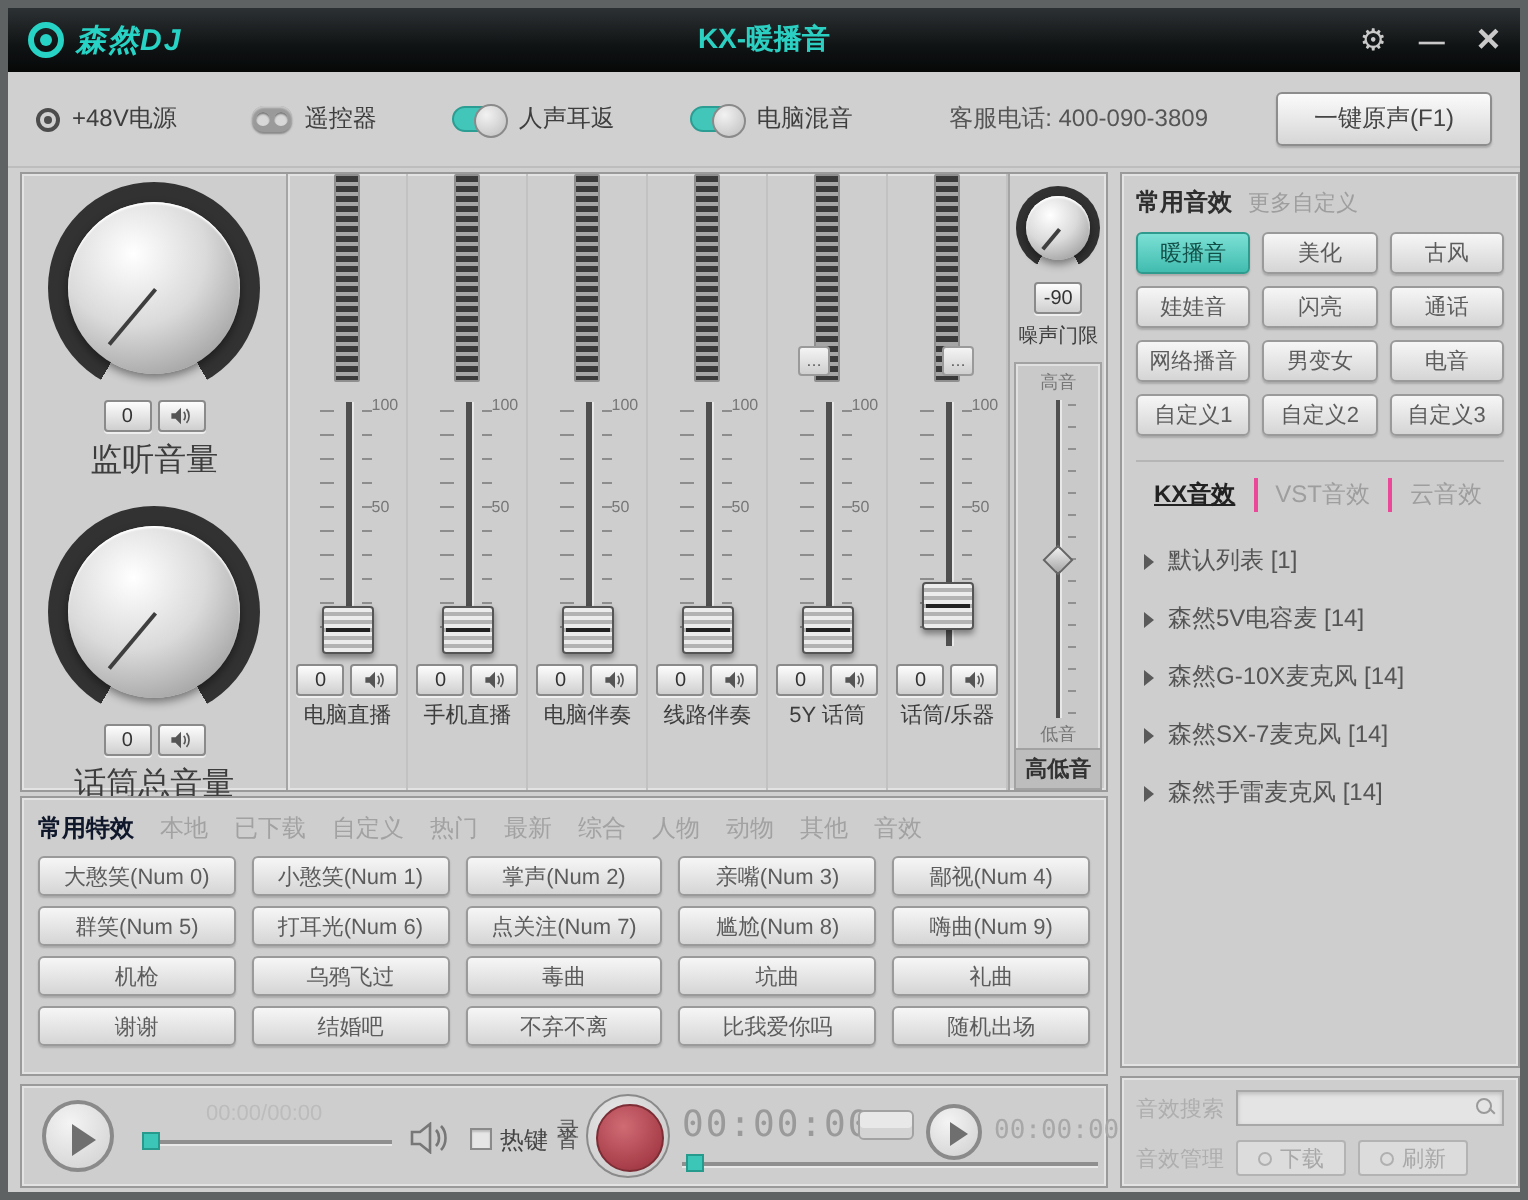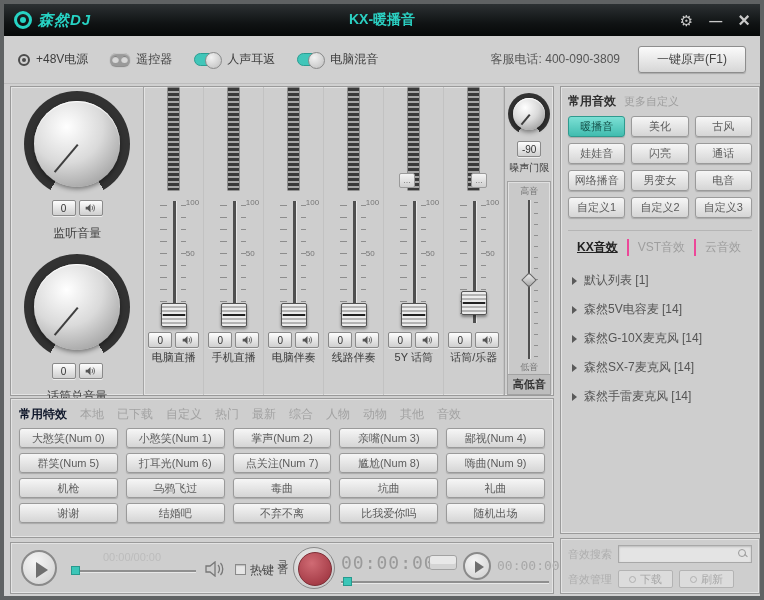--- a/index.html
+++ b/index.html
@@ -21,21 +21,21 @@
   .win-title { position:absolute; left:0; right:0; text-align:center; color:#2bd0c2;
                font-size:14px; font-weight:bold; pointer-events:none; }
   .tb-icons { margin-left:auto; display:flex; align-items:center; gap:16px; z-index:2; }
   .tb-icons span { color:#c9c9c9; cursor:pointer; line-height:1; }
   .gear { font-size:15px; }
   .minimize { font-size:13px; font-weight:bold; }
   .closex { font-size:20px; font-weight:bold; }
 
   
   .toolbar { position:absolute; left:0; top:32px; right:0; height:48px;
-             display:flex; align-items:center; padding:0 14px; gap:4px;
+             display:flex; align-items:center; padding:0 14px; gap:20px;
              font-size:12px; color:#3e3e3e; border-bottom:1px solid #bdbdbd; }
   .tb-group { display:flex; align-items:center; gap:6px; margin-right:18px; }
   .power-icon { width:12px; height:12px; border:2px solid #4c4c4c; border-radius:50%; position:relative; }
   .power-icon::after { content:""; position:absolute; left:2px; top:2px; width:4px; height:4px;
              background:#4c4c4c; border-radius:50%; }
   .remote-icon { width:20px; height:13px; border-radius:6px; background:#9a9a9a; position:relative;
              box-shadow:inset 0 1px 1px #ccc, 0 1px 1px #888; }
   .remote-icon::before, .remote-icon::after { content:""; position:absolute; top:3px; width:7px; height:7px;
              border-radius:50%; background:#d8d8d8; box-shadow:inset 0 1px 1px #777; }
   .remote-icon::before { left:2px; } .remote-icon::after { right:2px; }
@@ -64,21 +64,21 @@
   .knob { width:86px; height:86px; border-radius:50%; position:relative;
           background:radial-gradient(circle at 38% 30%,#ffffff,#dadada 45%,#a9a9a9 78%,#8d8d8d);
           box-shadow:0 2px 5px rgba(0,0,0,.45), inset 0 1px 1px #fff; }
   .pointer { position:absolute; left:50%; top:50%; width:2px; height:36px; background:#3e3e3e;
           transform-origin:0 0; transform:rotate(40deg); }
   .vrow { display:flex; gap:3px; margin-top:3px; align-items:center; justify-content:center; }
   .vbox { min-width:24px; height:16px; padding:0 2px; border:1px solid #8a8a8a; border-radius:2px;
           background:linear-gradient(#fdfdfd,#cfcfcf); font-size:10px; color:#333;
           display:flex; align-items:center; justify-content:center; box-shadow:0 1px 0 #eee; }
   .spk { cursor:pointer; }
-  .klabel { margin-top:9px; font-size:12px; color:#3d3d3d; }
+  .klabel { margin-top:4px; font-size:16px; color:#3d3d3d; }
   .hdiv { width:120px; height:1px; background:#a8a8a8; box-shadow:0 1px 0 #e8e8e8; margin:6px 0; }
 
   .strips { display:flex; flex:1; }
   .strip { width:60px; border-right:1px solid #c2c2c2; display:flex; flex-direction:column;
            align-items:center; padding-top:0; position:relative; }
   .meter { width:13px; height:104px; border:1px solid #8f8f8f; background:
            repeating-linear-gradient(to bottom,#3a3a3a 0 3px,#a6a6a6 3px 5px); border-radius:1px; }
   .fader { position:relative; width:100%; height:132px; margin-top:6px; cursor:pointer; }
   .track { position:absolute; left:50%; top:4px; bottom:6px; width:3px; margin-left:-1px;
            background:#4f4f4f; box-shadow:1px 0 0 #e8e8e8; }

